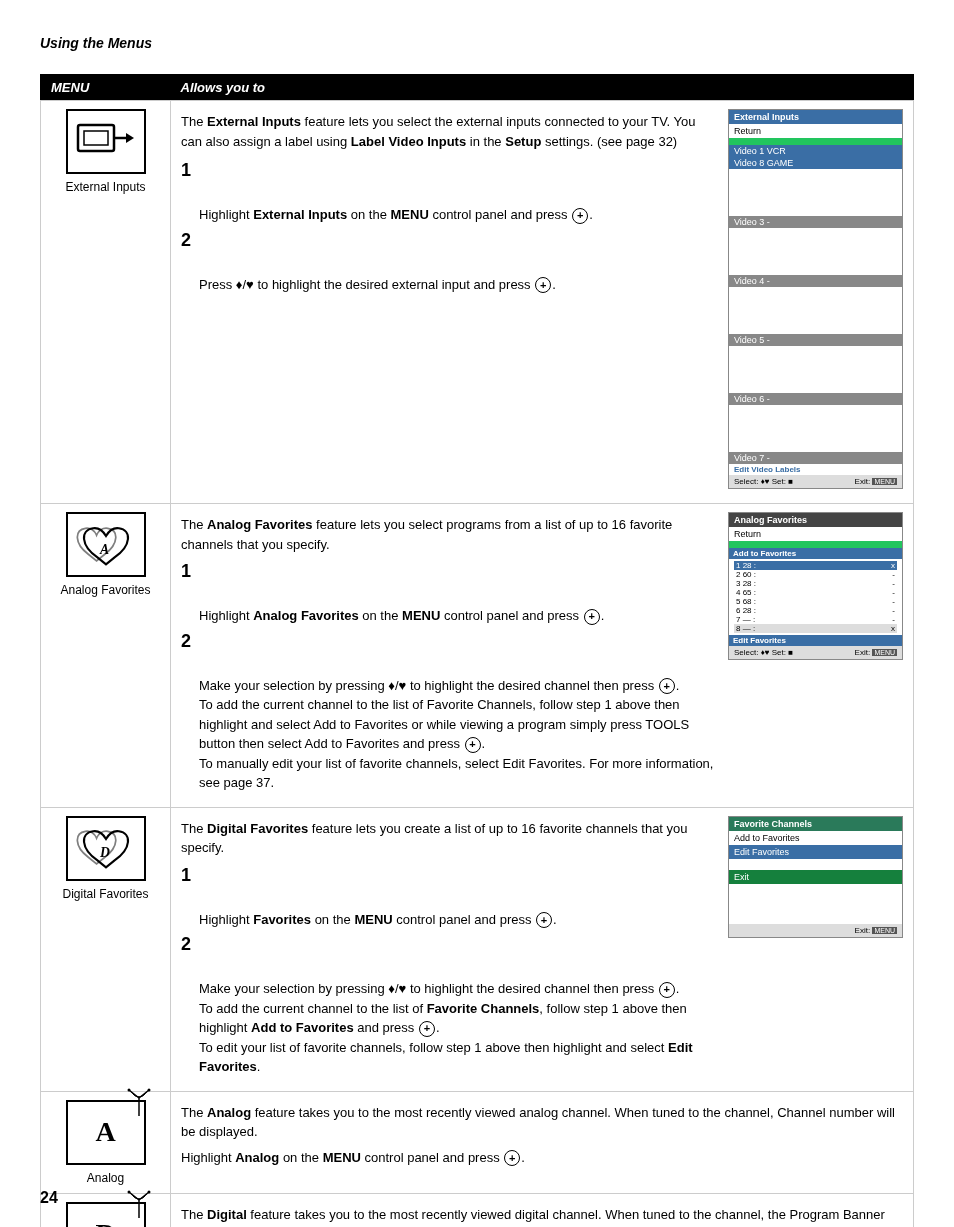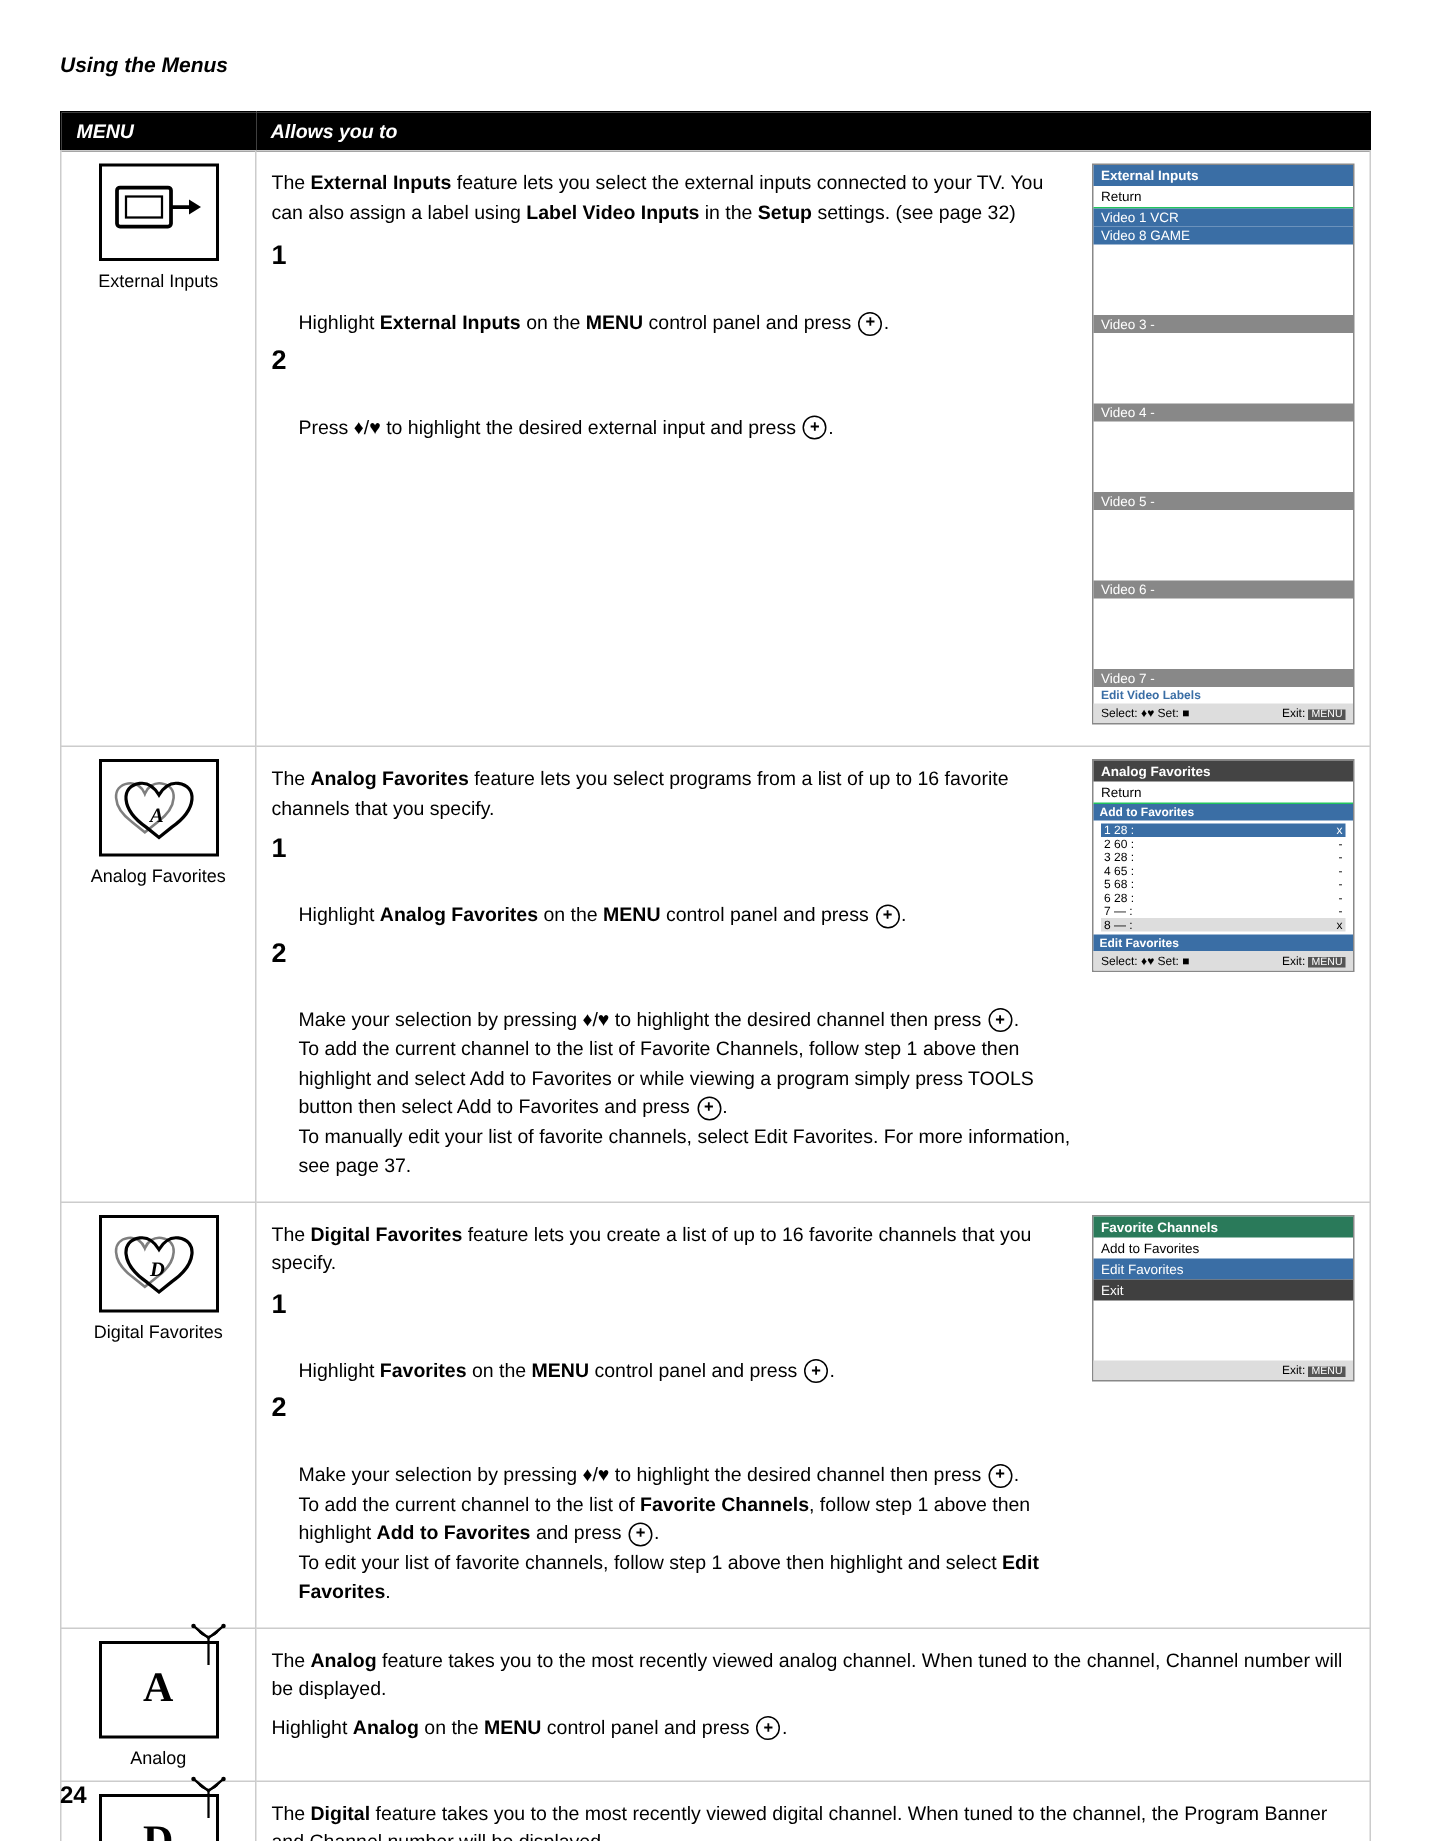--- a/index.html
+++ b/index.html
@@ -133,21 +133,21 @@
       color: #fff;
       padding: 1px 5px;
       font-size: 9px;
       margin-top: 47px;
     }
 
     .screenshot-return {
       padding: 2px 5px;
       font-size: 9px;
       color: #000;
-      border-bottom: 1px solid #22c55e;
+      border-bottom: 7px solid #22c55e;
     }
 
     .screenshot-footer {
       background: #ddd;
       padding: 2px 5px;
       font-size: 8px;
       display: flex;
       justify-content: space-between;
       gap: 40px;
     }
@@ -247,24 +247,25 @@
     }
 
     .digital-fav-item-highlight {
       background: #3a6ea5;
       color: #fff;
       padding: 2px 5px;
       font-size: 9px;
     }
 
     .digital-fav-item-dark {
-      background: #404040;
-      color: #fff;
-      padding: 2px 5px;
-      font-size: 9px;
+      background: #15803d;
+      color: #fff;
+      padding: 2px 5px;
+      font-size: 9px;
+      margin-top: 11px;
     }
 
   </style>
 </head>
 <body>
 
 <div>
   <p class="page-header">Using the Menus</p>
 </div>
 

